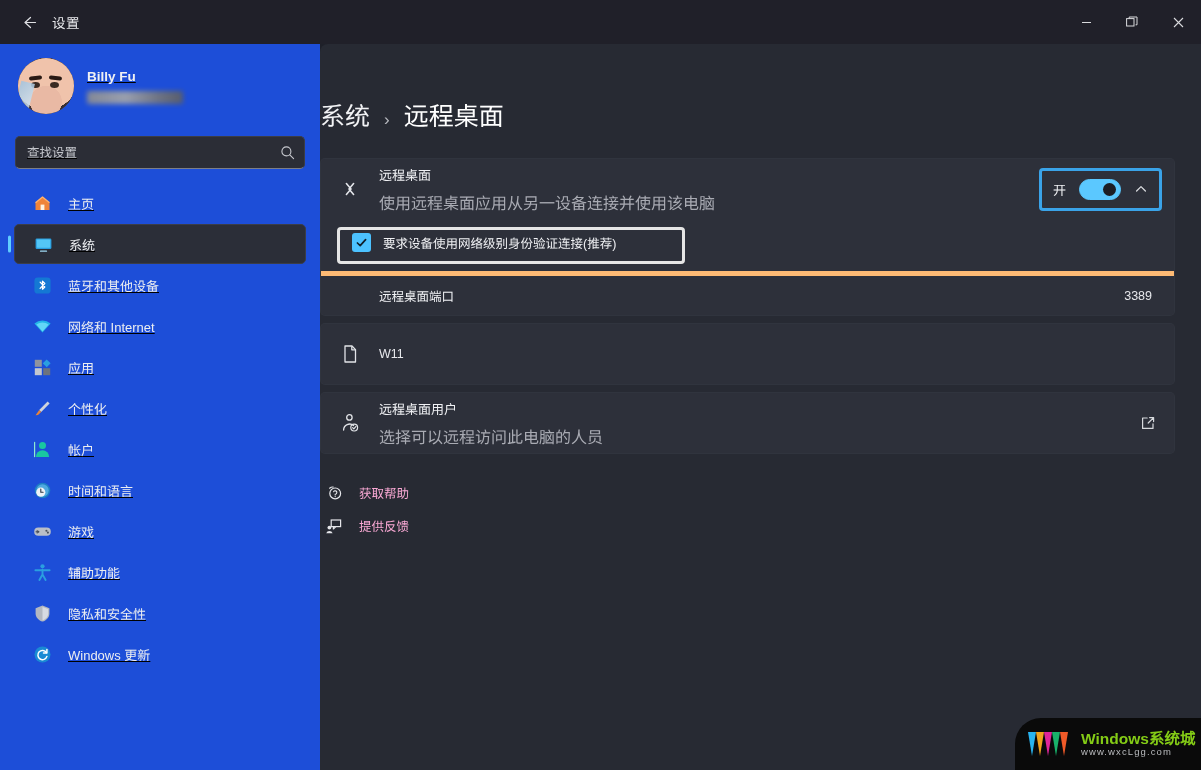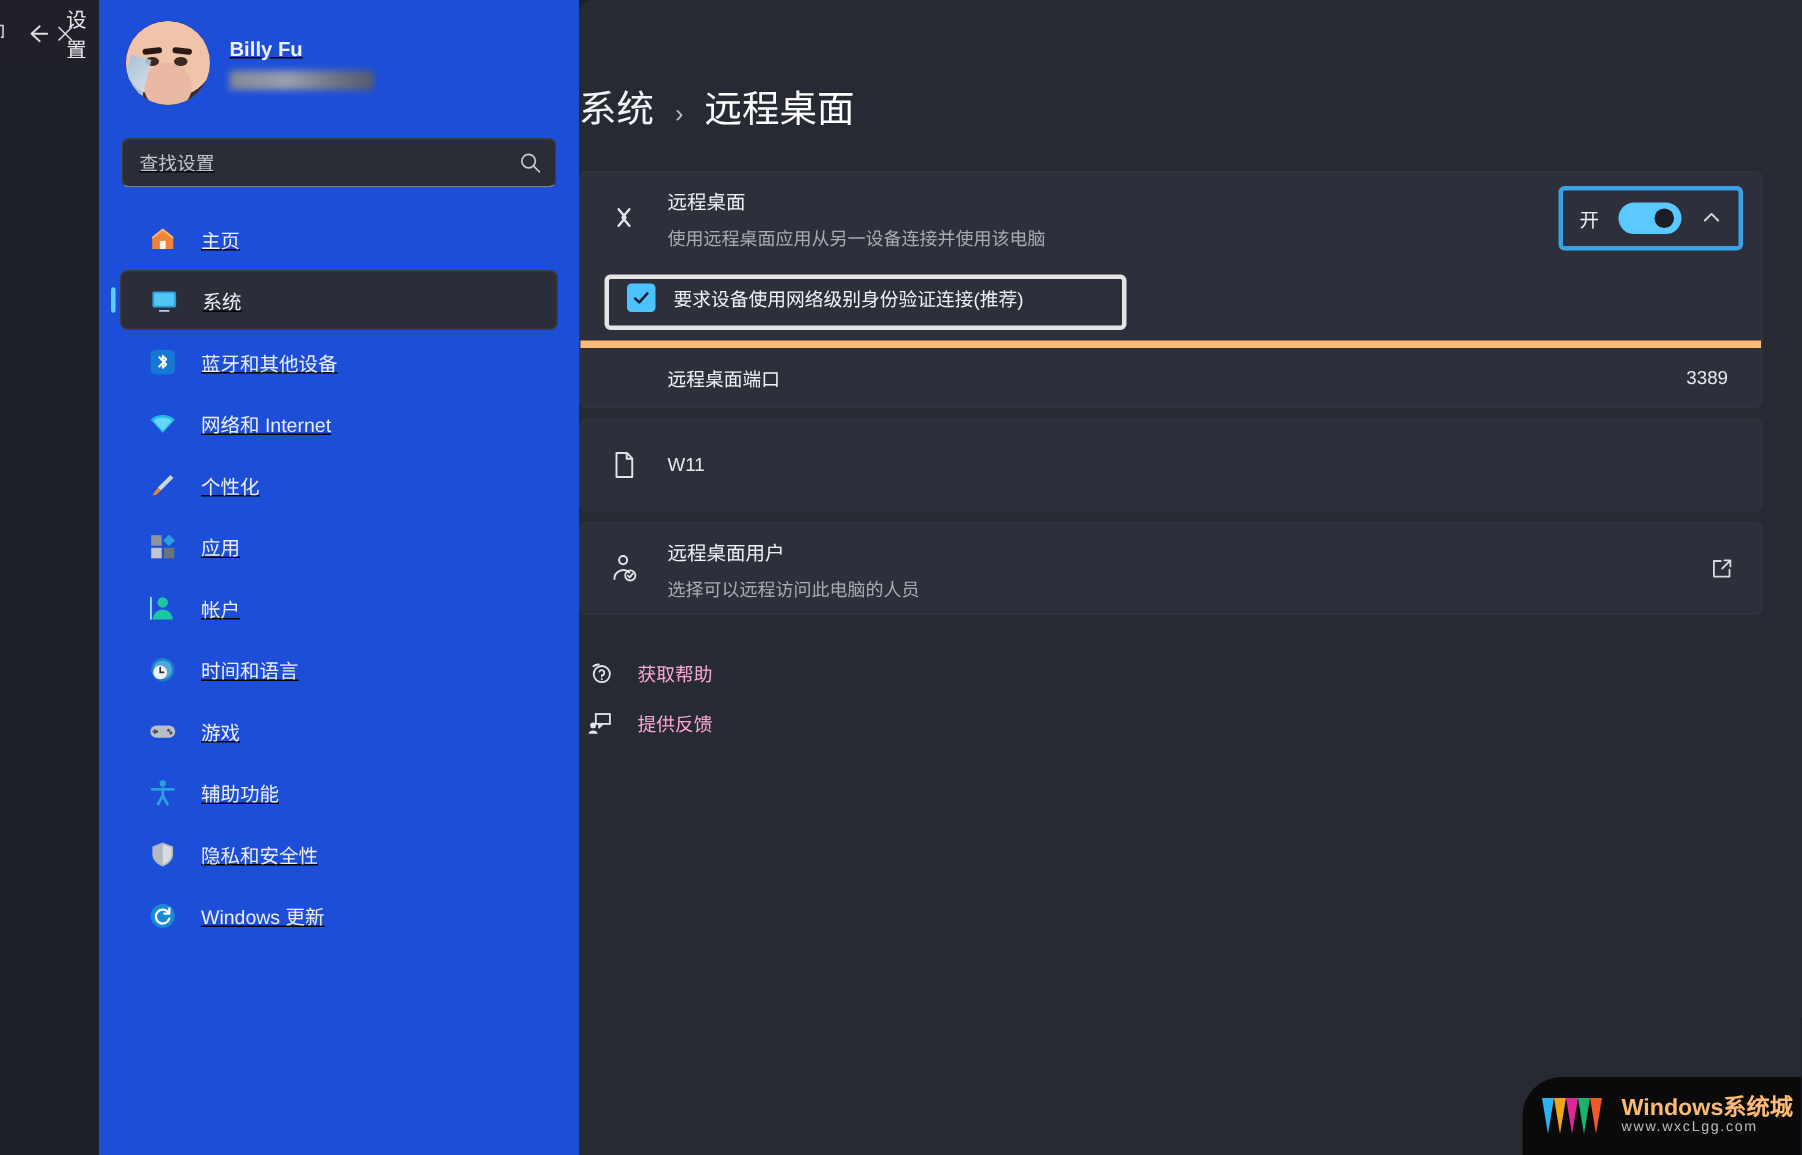--- a/index.html
+++ b/index.html
@@ -7,21 +7,21 @@
     width: 1201px; height: 770px;
     background: #202020;
     font-family: "Liberation Sans", "DejaVu Sans", sans-serif;
     overflow: hidden;
   }
   #app {
     position: relative;
     width: 1201px; height: 770px;
     background: #1e2029;
     display: flex;
-    flex-direction: row;
+    flex-direction: column;
   }
 
   
   .titlebar {
     height: 44px;
     flex: 0 0 44px;
     display: flex;
     align-items: center;
     background: #202029;
     position: relative;
@@ -219,21 +219,21 @@
     padding: 0 18px 0 16px;
     gap: 16px;
   }
   .row-icon {
     width: 26px; flex: 0 0 26px;
     display: flex; align-items: center; justify-content: center;
     color: #e2e4e8;
   }
   .row-text { flex: 1 1 auto; min-width: 0; }
   .row-title { font-size: 13px; color: #f1f2f5; }
-  .row-sub { font-size: 12px; color: #a9abb3; margin-top: 6px; }
+  .row-sub { font-size: 16px; color: #a9abb3; margin-top: 6px; }
   .row-value { font-size: 12.5px; color: #e7e8ec; margin-right: 4px; }
 
   
   .toggle-wrap {
     display: flex;
     align-items: center;
     gap: 13px;
     padding: 8px 11px;
     border: 3px solid #3aa3e8;
     border-radius: 4px;
@@ -309,21 +309,21 @@
     right: 0; bottom: 0;
     width: 186px; height: 52px;
     background: #0a0a0a;
     border-top-left-radius: 26px;
     display: flex;
     align-items: center;
     padding-left: 12px;
     gap: 8px;
   }
   .wm-text { display: flex; flex-direction: column; line-height: 1.1; }
-  .wm-title { font-size: 15.5px; font-weight: bold; color: #fdba74; }
+  .wm-title { font-size: 15.5px; font-weight: bold; color: #84cc16; }
   .wm-url { font-size: 9.5px; color: #b9bbbe; letter-spacing: 1.1px; }
 </style>
 </head>
 <body>
 
 <div id="app">
 
   <div class="titlebar">
     <div class="back-btn">
       <svg width="17" height="17" viewBox="0 0 17 17" fill="none">
@@ -422,37 +422,37 @@
               <path d="M1.4 6.6 A12.5 12.5 0 0 1 17.6 6.6 L9.5 15.6 Z" fill="#23b6e8"></path>
               <path d="M3.4 7.6 A9.6 9.6 0 0 1 15.6 7.6 L9.5 14.4 Z" fill="#62d7f7"></path>
             </svg>
           </span>
           <span class="nav-label">网络和 Internet</span>
         </div>
 
         <div class="nav-item">
           <span class="nav-icon">
             <svg width="19" height="19" viewBox="0 0 19 19" fill="none">
-              <path d="M14.6 2.6 L16.6 4.6 L8.2 13 L6.2 11 Z" fill="#cfd3dc"></path>
-              <path d="M6.2 11 L8.2 13 L5 16 L2.6 16.2 Z" fill="#e8833a"></path>
-            </svg>
-          </span>
-          <span class="nav-label">个性化</span>
-        </div>
-
-        <div class="nav-item">
-          <span class="nav-icon">
-            <svg width="19" height="19" viewBox="0 0 19 19" fill="none">
               <rect x="1.8" y="1.8" width="7" height="7" fill="#8f949e"></rect>
               <rect x="1.8" y="10.2" width="7" height="7" fill="#c3c7cf"></rect>
               <rect x="10.2" y="10.2" width="7" height="7" fill="#6d737d"></rect>
               <path d="M13.7 1.4 L17.6 5.3 L13.7 9.2 L9.8 5.3 Z" fill="#2a9fe0"></path>
             </svg>
           </span>
           <span class="nav-label">应用</span>
+        </div>
+
+        <div class="nav-item">
+          <span class="nav-icon">
+            <svg width="19" height="19" viewBox="0 0 19 19" fill="none">
+              <path d="M14.6 2.6 L16.6 4.6 L8.2 13 L6.2 11 Z" fill="#cfd3dc"></path>
+              <path d="M6.2 11 L8.2 13 L5 16 L2.6 16.2 Z" fill="#e8833a"></path>
+            </svg>
+          </span>
+          <span class="nav-label">个性化</span>
         </div>
 
         <div class="nav-item">
           <span class="nav-icon">
             <svg width="19" height="19" viewBox="0 0 19 19" fill="none">
               <circle cx="9.5" cy="5.6" r="3.5" fill="#19c8a0"></circle>
               <path d="M2.8 17 A6.7 6.7 0 0 1 16.2 17 Z" fill="#19c8a0"></path>
               <path d="M1.6 2.4 V16.6" stroke="#8ee9d2" stroke-width="1.2" stroke-linecap="round"></path>
             </svg>
           </span>

